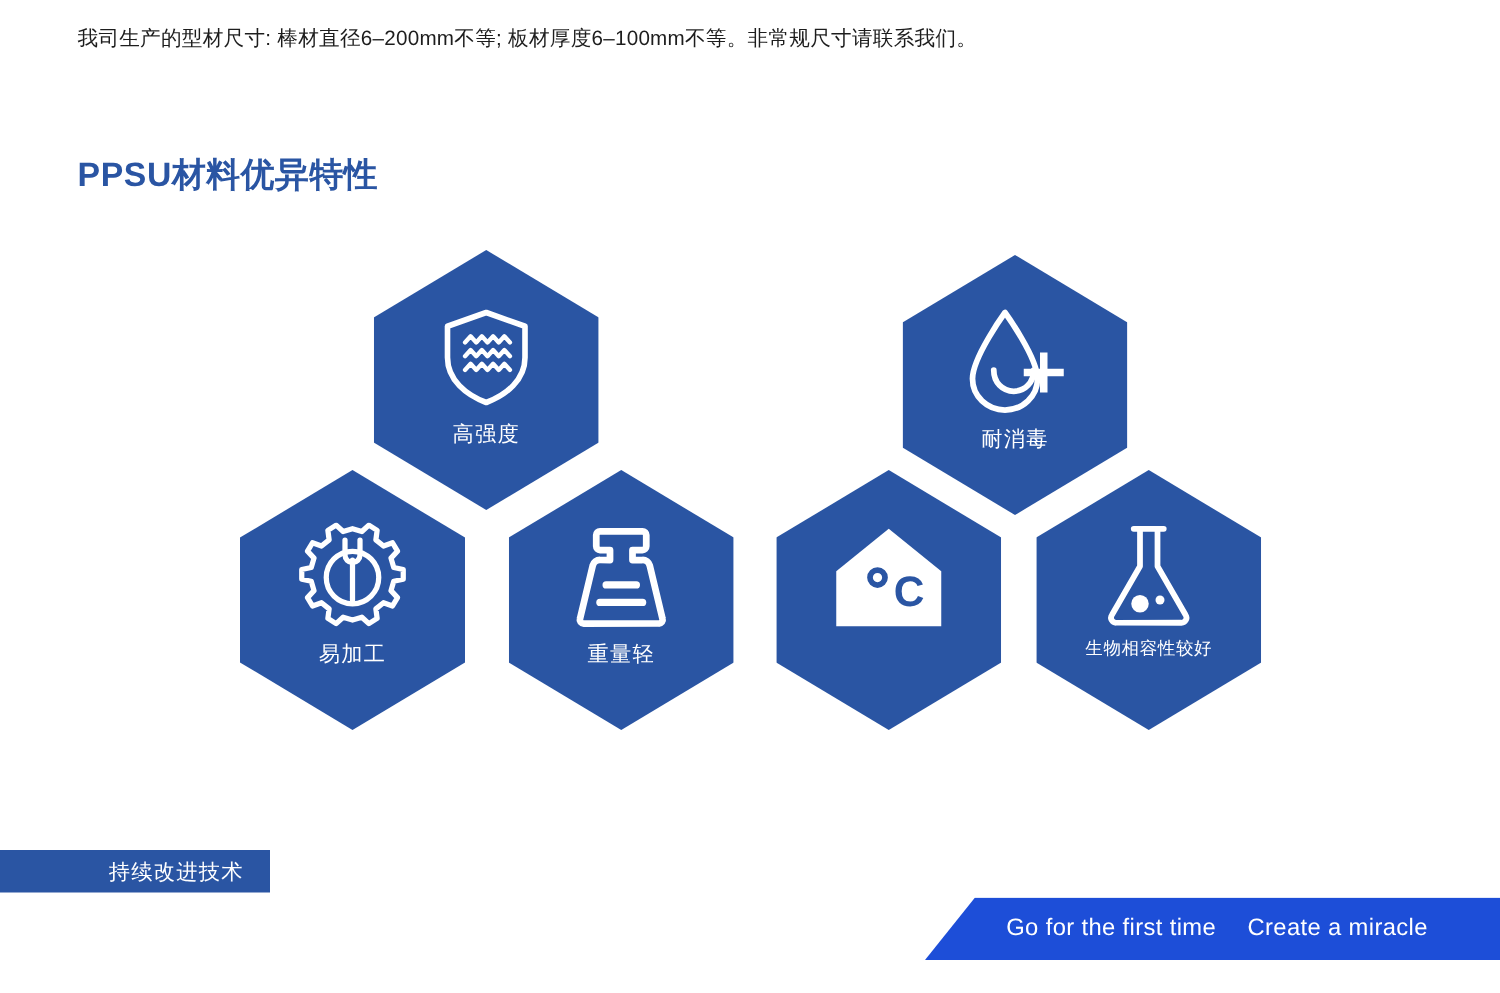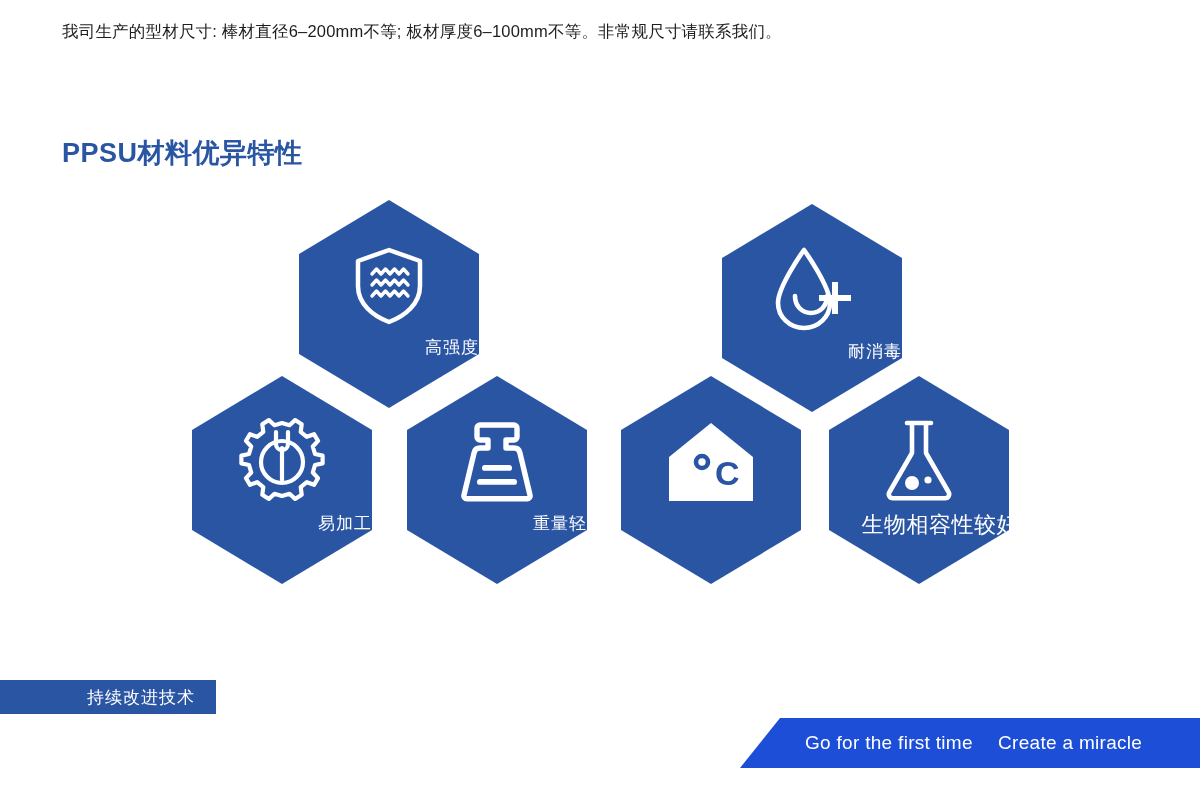--- a/index.html
+++ b/index.html
@@ -31,21 +31,20 @@
   
   .section-heading {
     position: absolute;
     left: 62px;
     top: 122px;
     font-size: 27px;
     font-weight: bold;
     letter-spacing: 0.5px;
     color: #2a55a3;
     white-space: nowrap;
-    margin-top: 13px;
   }
 
   
   .honeycomb {
     position: absolute;
     left: 0;
     top: 0;
     width: 1200px;
     height: 794px;
     pointer-events: none;
@@ -69,28 +68,28 @@
     justify-content: center;
   }
   .hex-icon svg {
     display: block;
   }
   .hex-label {
     position: absolute;
     left: 0;
     top: 136px;
     width: 180px;
-    text-align: right;
+    text-align: center;
     font-size: 17px;
     color: #ffffff;
     letter-spacing: 1px;
     white-space: nowrap;
   }
   .hex-label.wide {
-    font-size: 22px;
+    font-size: 14px;
     letter-spacing: 0.5px;
   }
 
   
   .hex-r1c1 { left: 299px;  top: 200px; }
   .hex-r1c2 { left: 514px;  top: 200px; }
   .hex-r1c3 { left: 722px;  top: 204px; }
   
   .hex-r2c1 { left: 192px;  top: 376px; }
   .hex-r2c2 { left: 407px;  top: 376px; }

